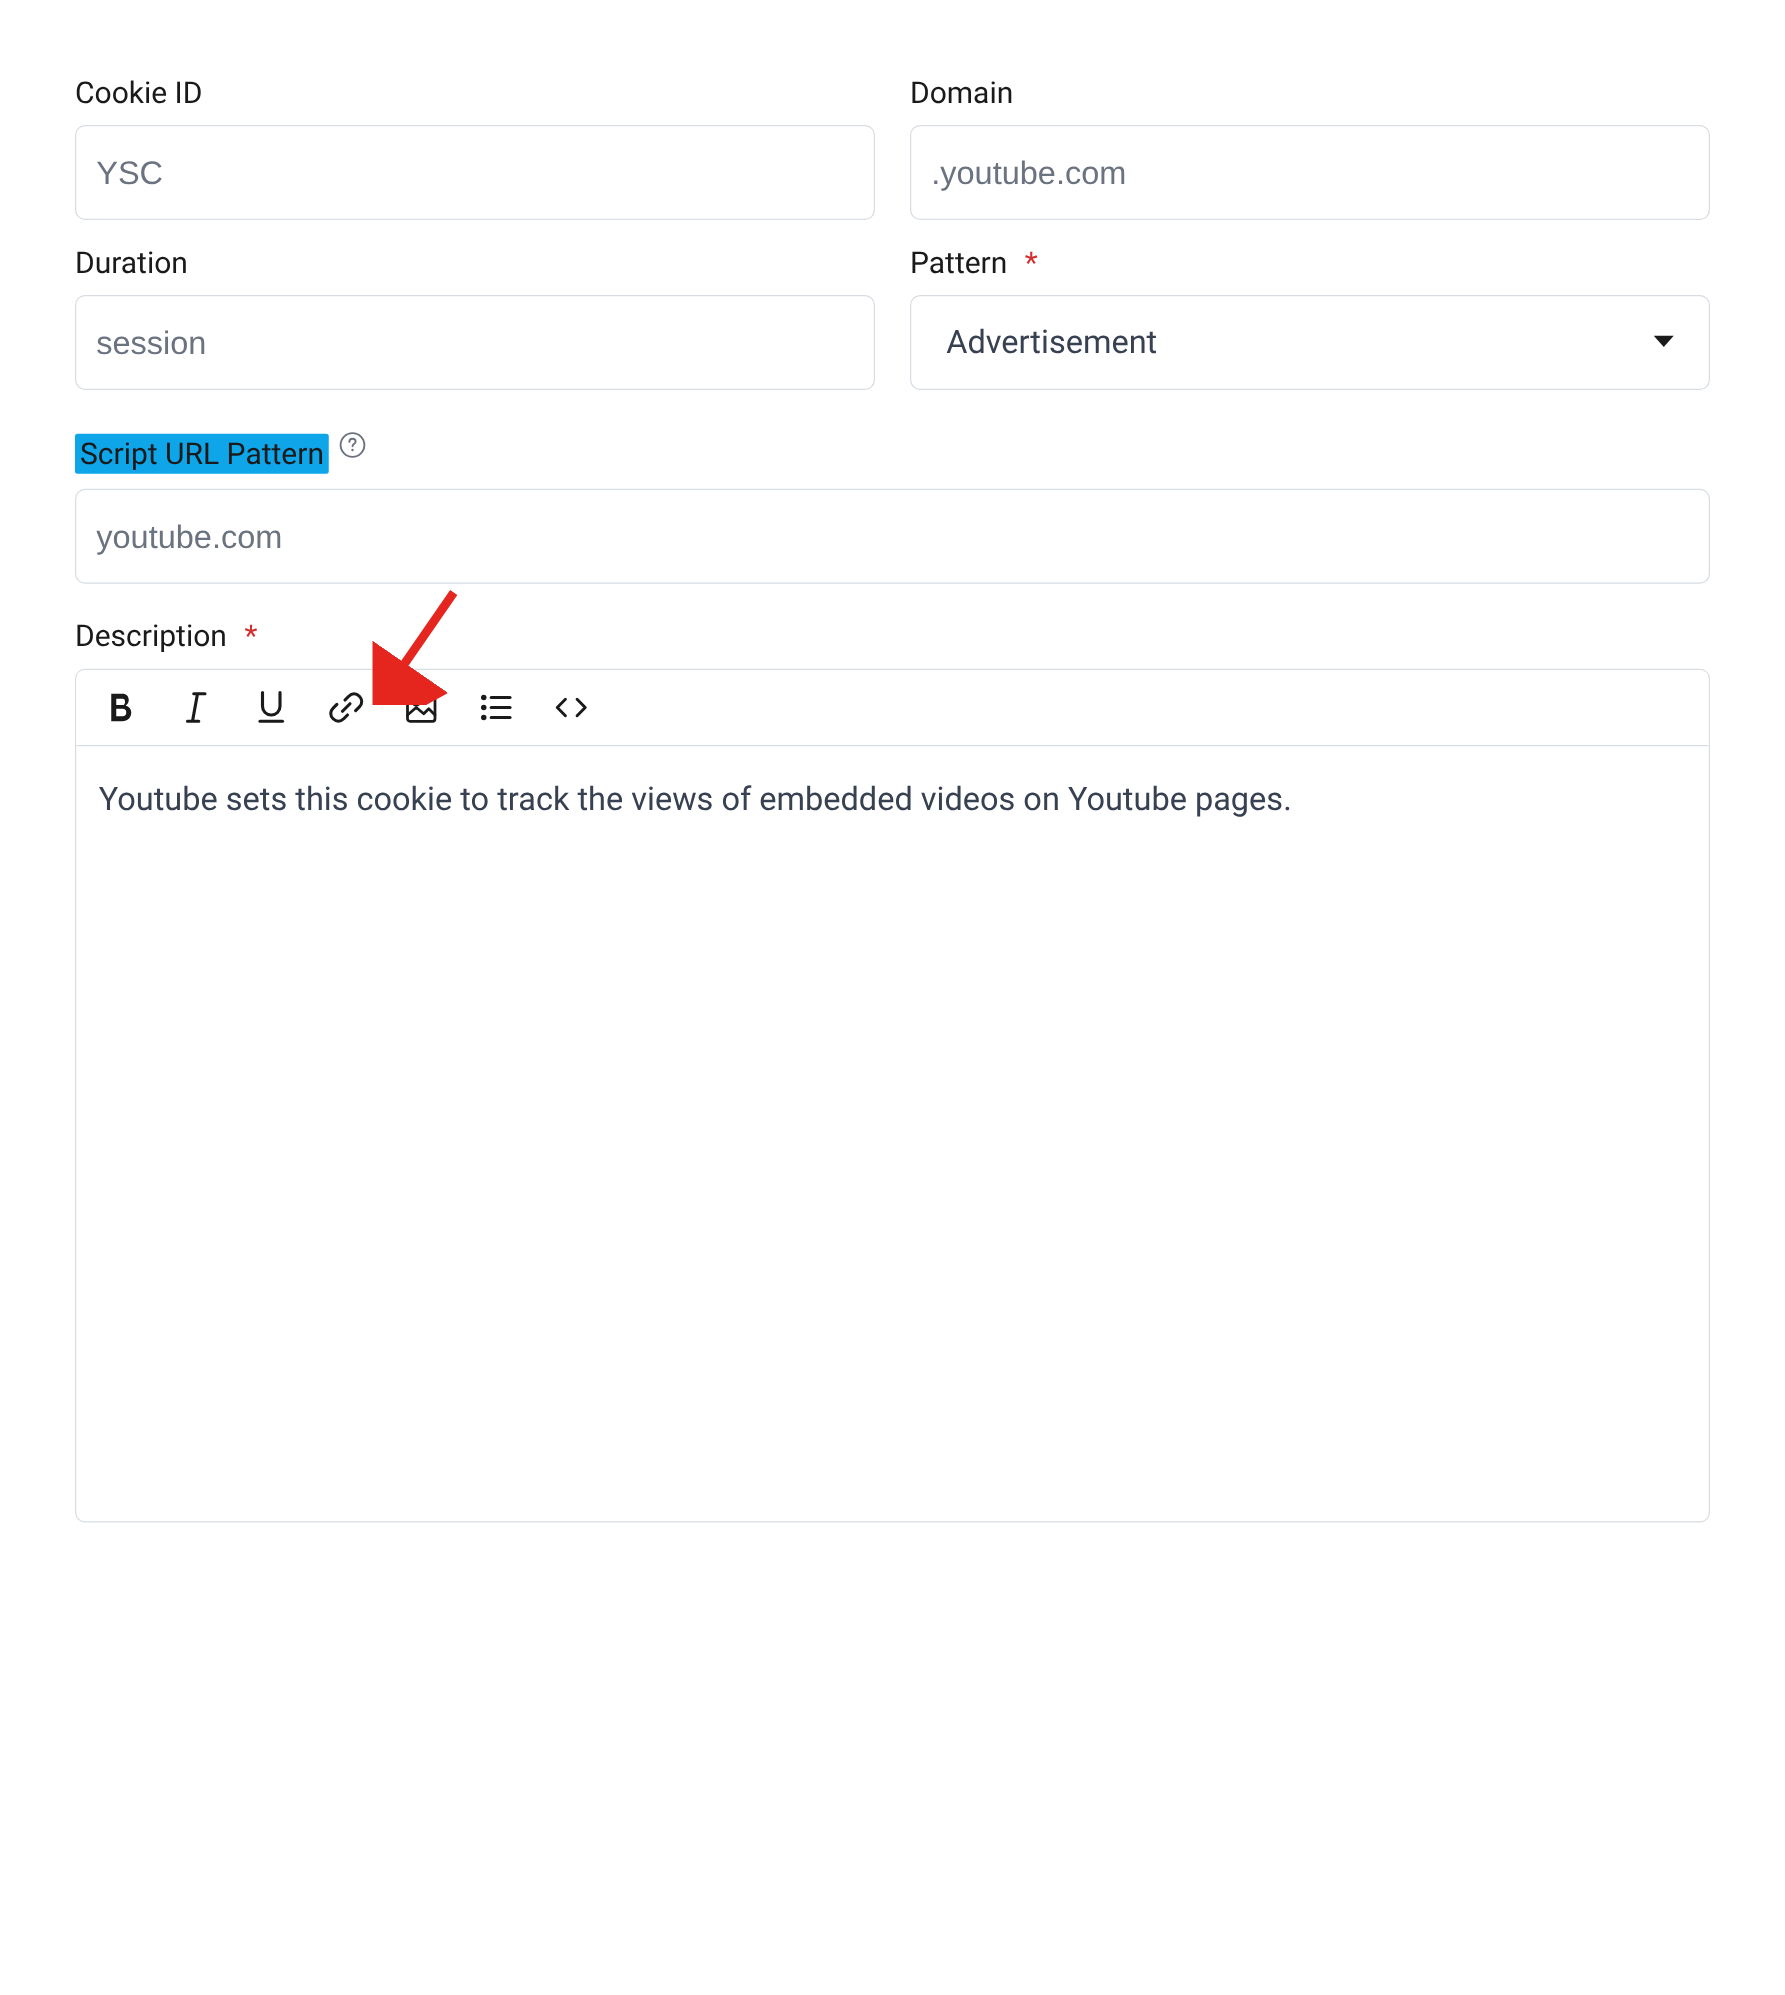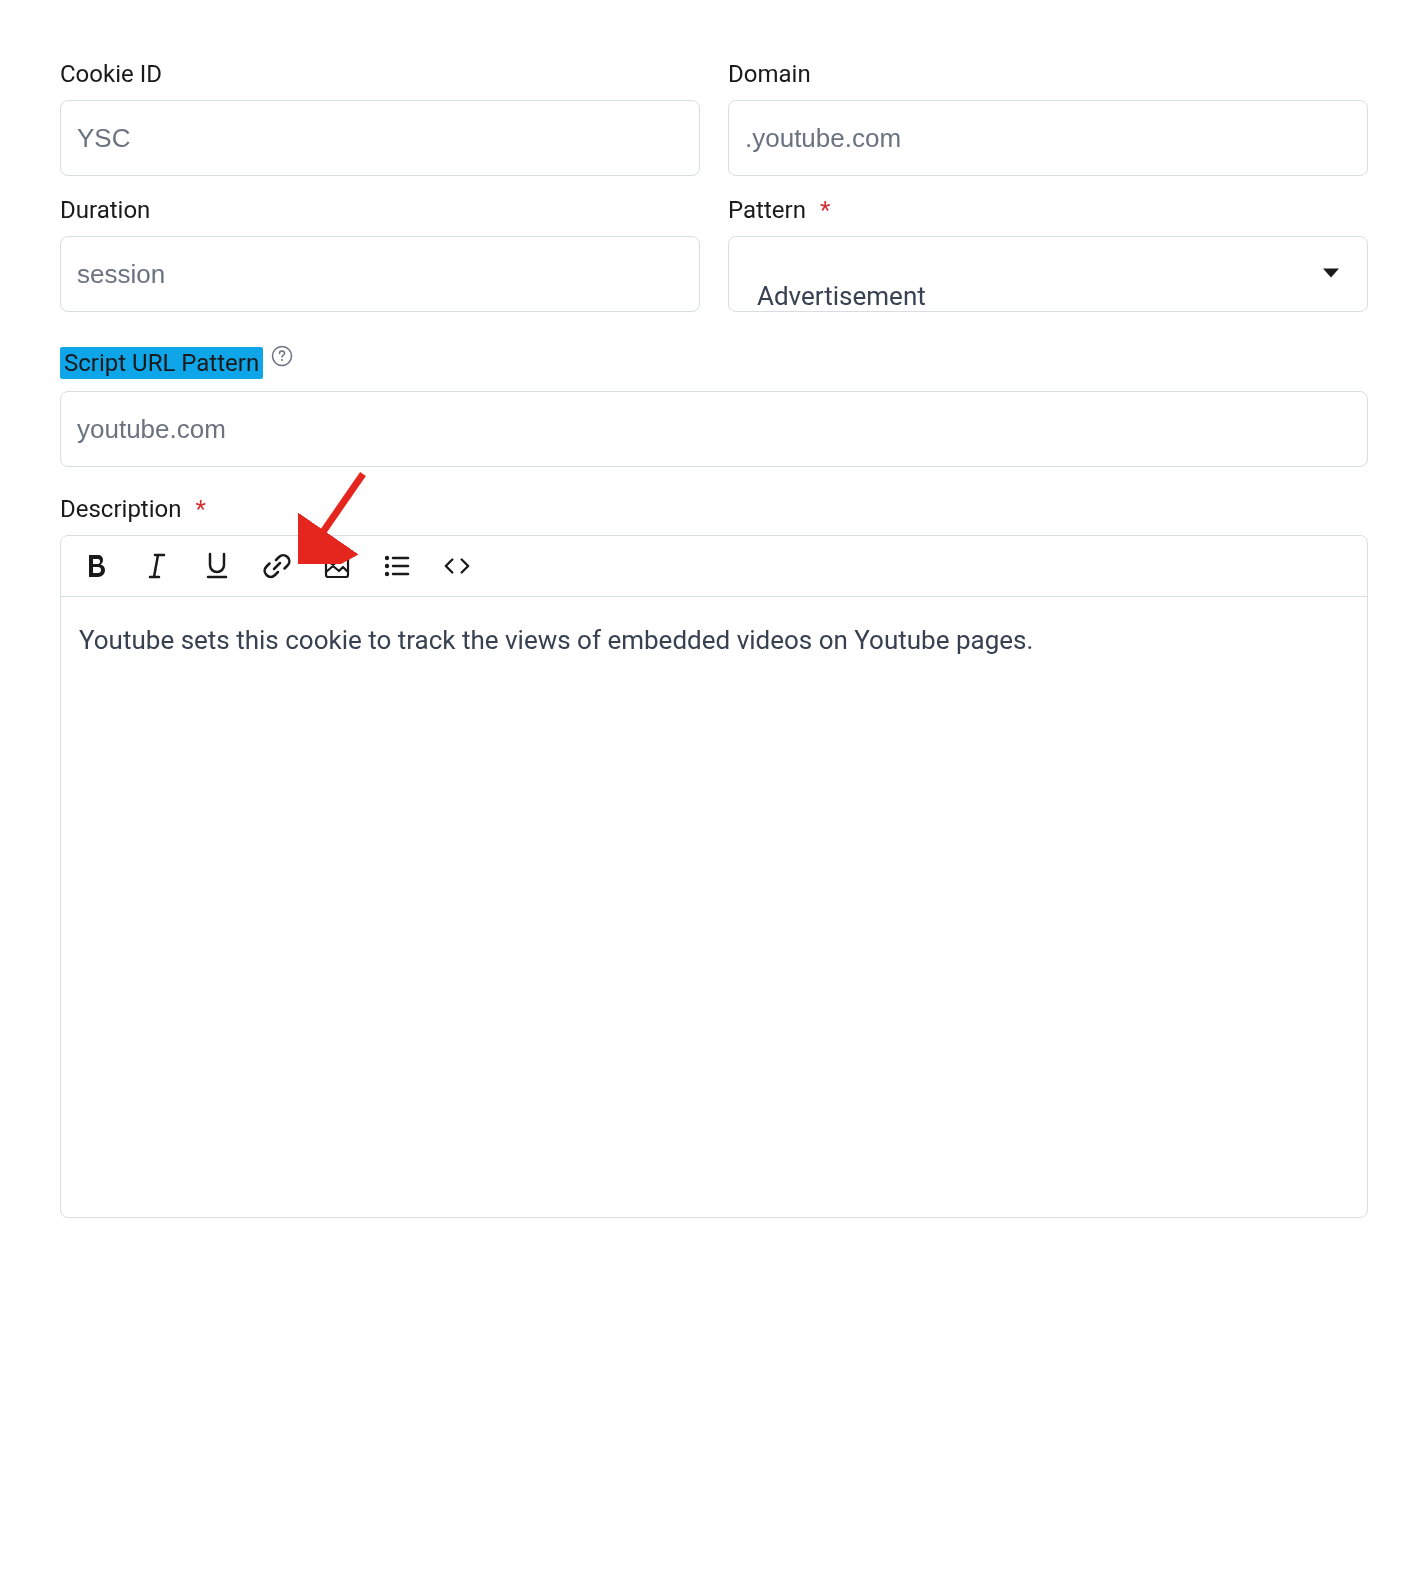--- a/index.html
+++ b/index.html
@@ -82,21 +82,21 @@
     .select {
       width: 100%;
       height: 76px;
       border: 1px solid #d8dde3;
       border-radius: 8px;
       padding: 0 28px;
       font-size: 26px;
       color: #374151;
       background: #fff;
       display: flex;
-      align-items: flex-end;
+      align-items: center;
       cursor: pointer;
     }
     .select-caret {
       position: absolute;
       right: 28px;
       top: 50%;
       transform: translateY(-50%);
       pointer-events: none;
     }
     .help-icon {

